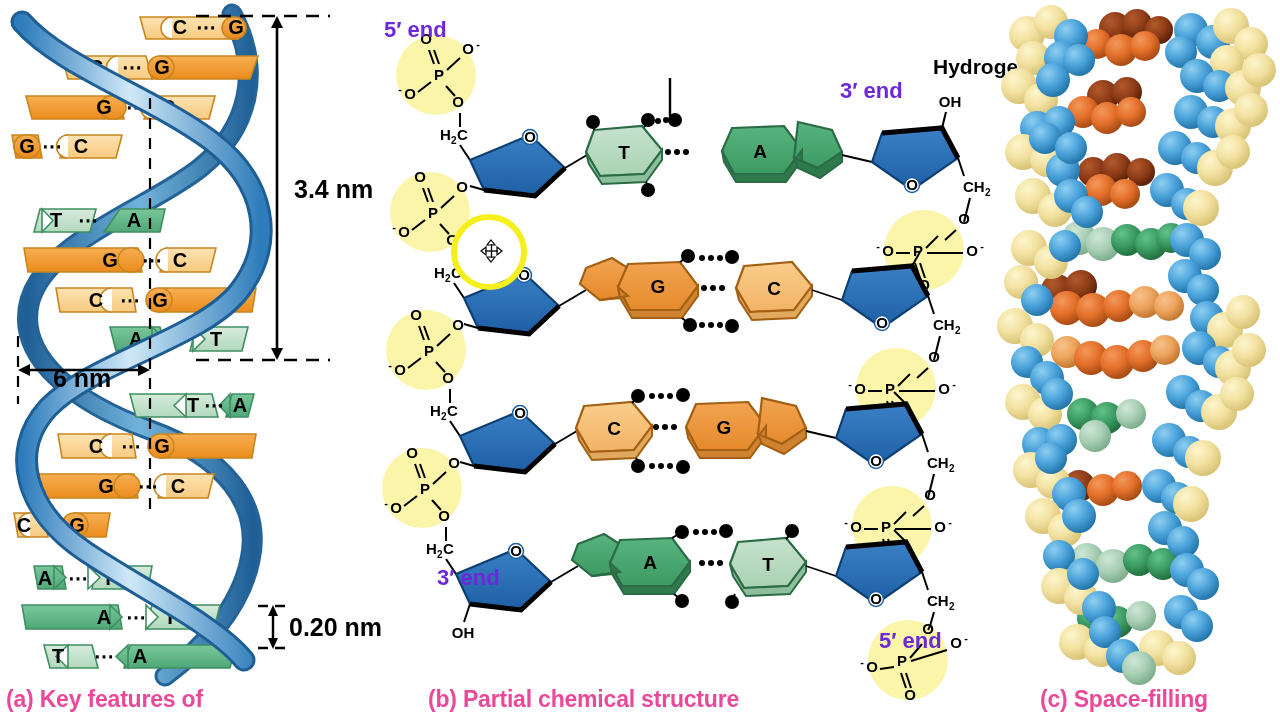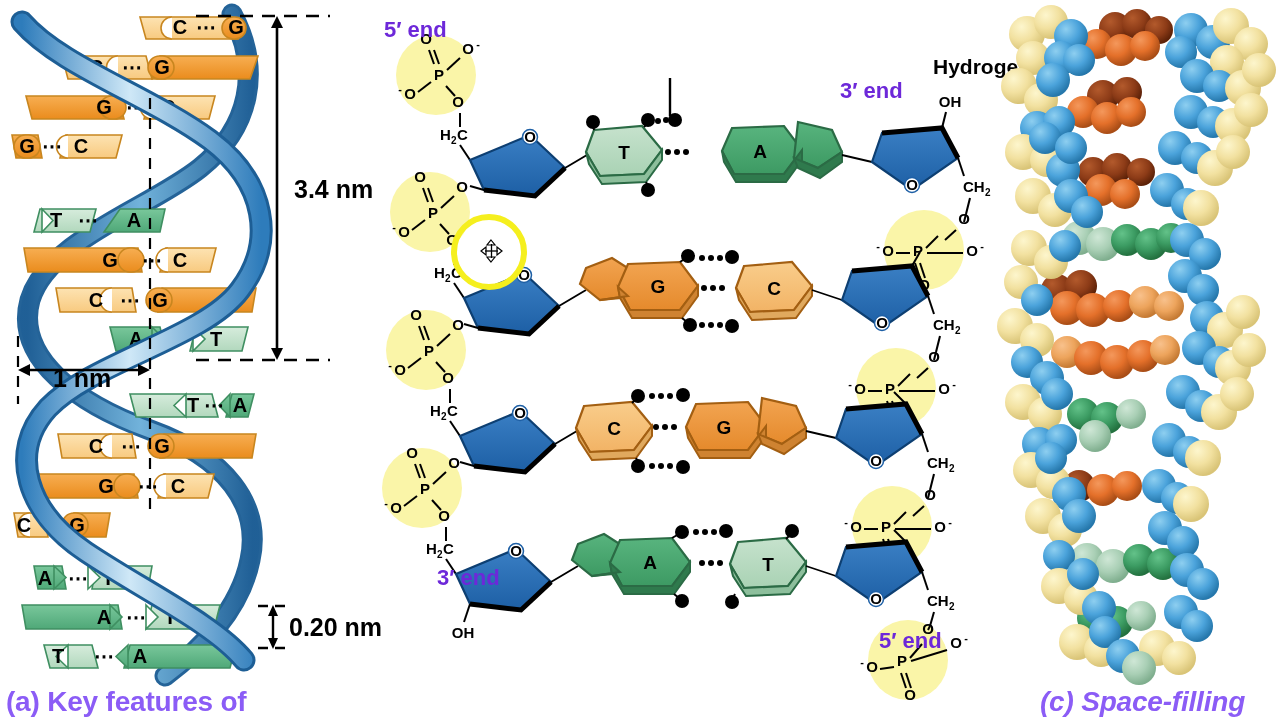--- a/index.html
+++ b/index.html
@@ -25,28 +25,28 @@
   #panel-a { left: 0; width: 400px; }
   #panel-b { left: 380px; width: 600px; }
   #panel-c { left: 975px; width: 305px; }
 
   svg { display: block; overflow: visible; }
 
   .cap {
     position: absolute;
     font-family: "Liberation Sans", sans-serif;
     font-weight: bold;
-    font-size: 28px;
-    color: #8b5cf6;
+    font-size: 23px;
+    color: #ec4899;
     white-space: nowrap;
     letter-spacing: -0.2px;
   }
   #cap-a { left: 6px;  top: 686px; }
   #cap-b { left: 428px; top: 686px; }
-  #cap-c { left: 1040px; top: 686px; font-style: italic; }
+  #cap-c { left: 1040px; top: 686px; }
 
   .dimlabel {
     position: absolute;
     font-family: "Liberation Sans", sans-serif;
     font-weight: bold;
     font-size: 25px;
     color: #000000;
     white-space: nowrap;
   }
   #dim-3p4 { left: 281px; top: 175px; margin-left: 13px; }
@@ -332,21 +332,21 @@
           <line x1="258" y1="606" x2="288" y2="606" stroke="#000" stroke-width="2.4" stroke-dasharray="10 7"></line>
           <line x1="258" y1="648" x2="288" y2="648" stroke="#000" stroke-width="2.4" stroke-dasharray="10 7"></line>
           <line x1="273" y1="610" x2="273" y2="644" stroke="#000" stroke-width="2.4"></line>
           <path d="M 273 605 l -5 11 l 10 0 Z" fill="#000"></path>
           <path d="M 273 649 l -5 -11 l 10 0 Z" fill="#000"></path>
         </g>
       </g>
     </svg>
 
     <div class="dimlabel" id="dim-3p4">3.4 nm</div>
-    <div class="dimlabel" id="dim-1nm">1 nm</div>
+    <div class="dimlabel" id="dim-1nm">6 nm</div>
     <div class="dimlabel" id="dim-034">0.20 nm</div>
   </div>
 
   <div class="panel" id="panel-b">
     <svg width="600" height="690" viewBox="0 0 600 690">
       <defs>
         <linearGradient id="sugarG" x1="0" y1="0" x2="0" y2="1">
           <stop offset="0%" stop-color="#3a7fc4"></stop>
           <stop offset="100%" stop-color="#1d5fa5"></stop>
         </linearGradient>
@@ -994,15 +994,16 @@
           <circle cx="222" cy="626" r="16" fill="url(#atBlue)"></circle>
           <circle cx="182" cy="648" r="18" fill="url(#atCream)"></circle>
           <circle cx="204" cy="658" r="17" fill="url(#atCream)"></circle>
           <circle cx="164" cy="668" r="17" fill="url(#atGreenL)"></circle>
         </g>
       </g>
     </svg>
   </div>
 
   <div class="cap" id="cap-a">(a) Key features of</div>
+  <div class="cap" id="cap-b">(b) Partial chemical structure</div>
   <div class="cap" id="cap-c">(c) Space-filling</div>
 
 </div>
 
 </body></html>

